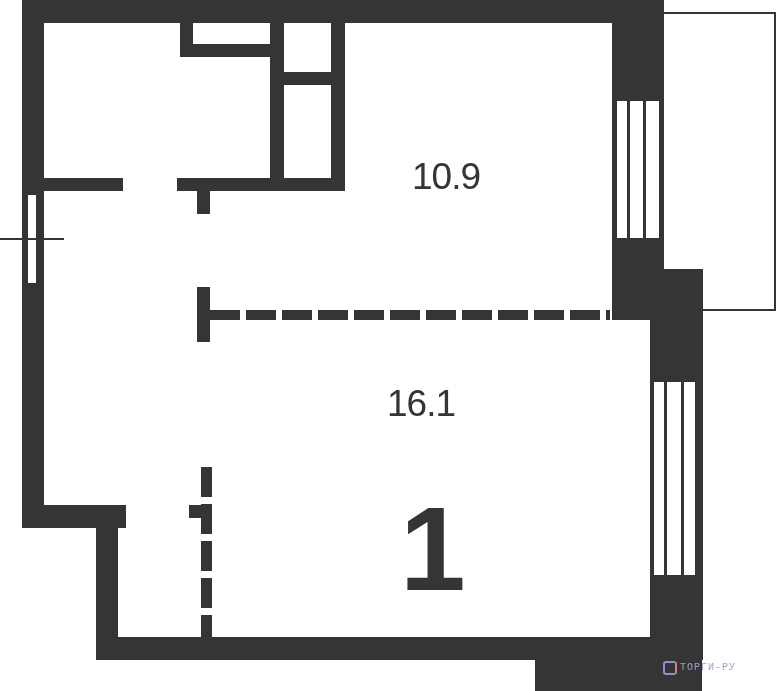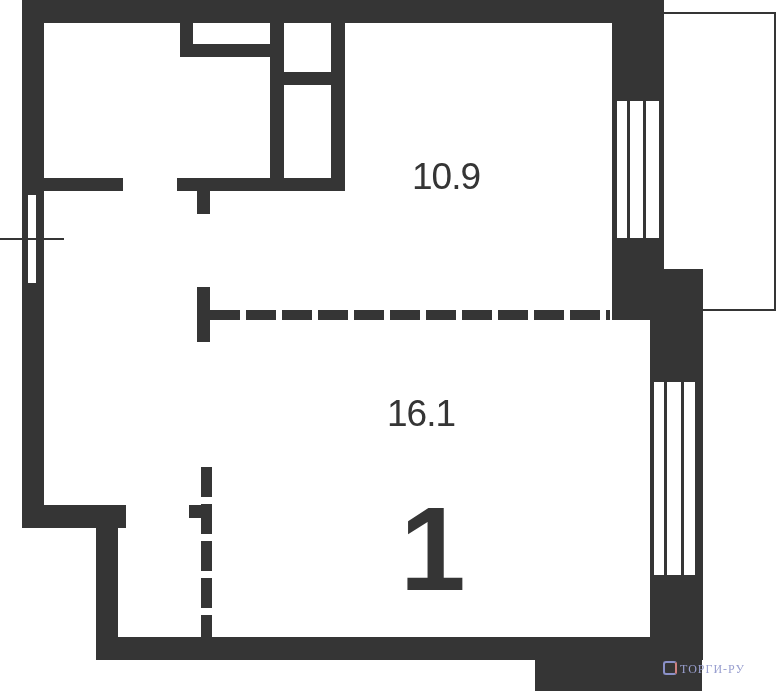--- a/index.html
+++ b/index.html
@@ -4,21 +4,21 @@
 <style>
   html,body{margin:0;padding:0;background:#fff;}
   body{width:776px;height:691px;position:relative;overflow:hidden;font-family:"Liberation Sans",sans-serif;}
   .w{position:absolute;background:#353535;}
   .win{position:absolute;background:#fff;}
   .outline{position:absolute;border:2px solid #353535;box-sizing:border-box;}
   .lbl{position:absolute;color:#353535;font-family:Liberation Sans, sans-serif;}
   .area{font-size:37px;letter-spacing:-1px;}
   .roomnum{font-size:118px;font-weight:bold;font-family:"Liberation Sans",sans-serif;}
   .dash{position:absolute;background:#353535;}
-  .wm{position:absolute;left:680px;top:662px;font-size:12px;color:#9aa0d0;letter-spacing:1px;font-family:Liberation Serif, serif;}
+  .wm{position:absolute;left:680px;top:662px;font-size:10px;color:#9aa0d0;letter-spacing:1px;font-family:Liberation Mono, monospace;}
   .wm-icon{position:absolute;left:663px;top:661px;width:14px;height:14px;border:2px solid #8a90c8;border-right-color:#d08080;border-radius:3px;box-sizing:border-box;}
 </style>
 </head>
 <body>
 
 <div>
 
   <div class="w" style="left:22px;top:0;width:641px;height:23px;"></div>
   <div class="w" style="left:22px;top:0;width:22px;height:528px;"></div>
   <div class="w" style="left:22px;top:505px;width:104px;height:23px;"></div>
@@ -72,18 +72,18 @@
   </div>
 
   <div class="win" style="left:654px;top:382px;width:41px;height:193px;">
     <div class="w" style="left:10px;top:0;width:3px;height:193px;"></div>
     <div class="w" style="left:27px;top:0;width:3px;height:193px;"></div>
   </div>
 
   <div class="outline" style="left:663px;top:12px;width:113px;height:299px;border-left:none;"></div>
 
   <div class="lbl area" style="left:412px;top:156px;">10.9</div>
-  <div class="lbl area" style="left:387px;top:393px;text-align:right;">16.1</div>
+  <div class="lbl area" style="left:387px;top:383px;text-align:right;">16.1</div>
   <div class="lbl roomnum" style="left:400px;top:490px;line-height:1;">1</div>
 
   <div class="wm-icon"></div>
   <div class="wm">ТОРГИ-РУ</div>
 </div>
 
 </body></html>

